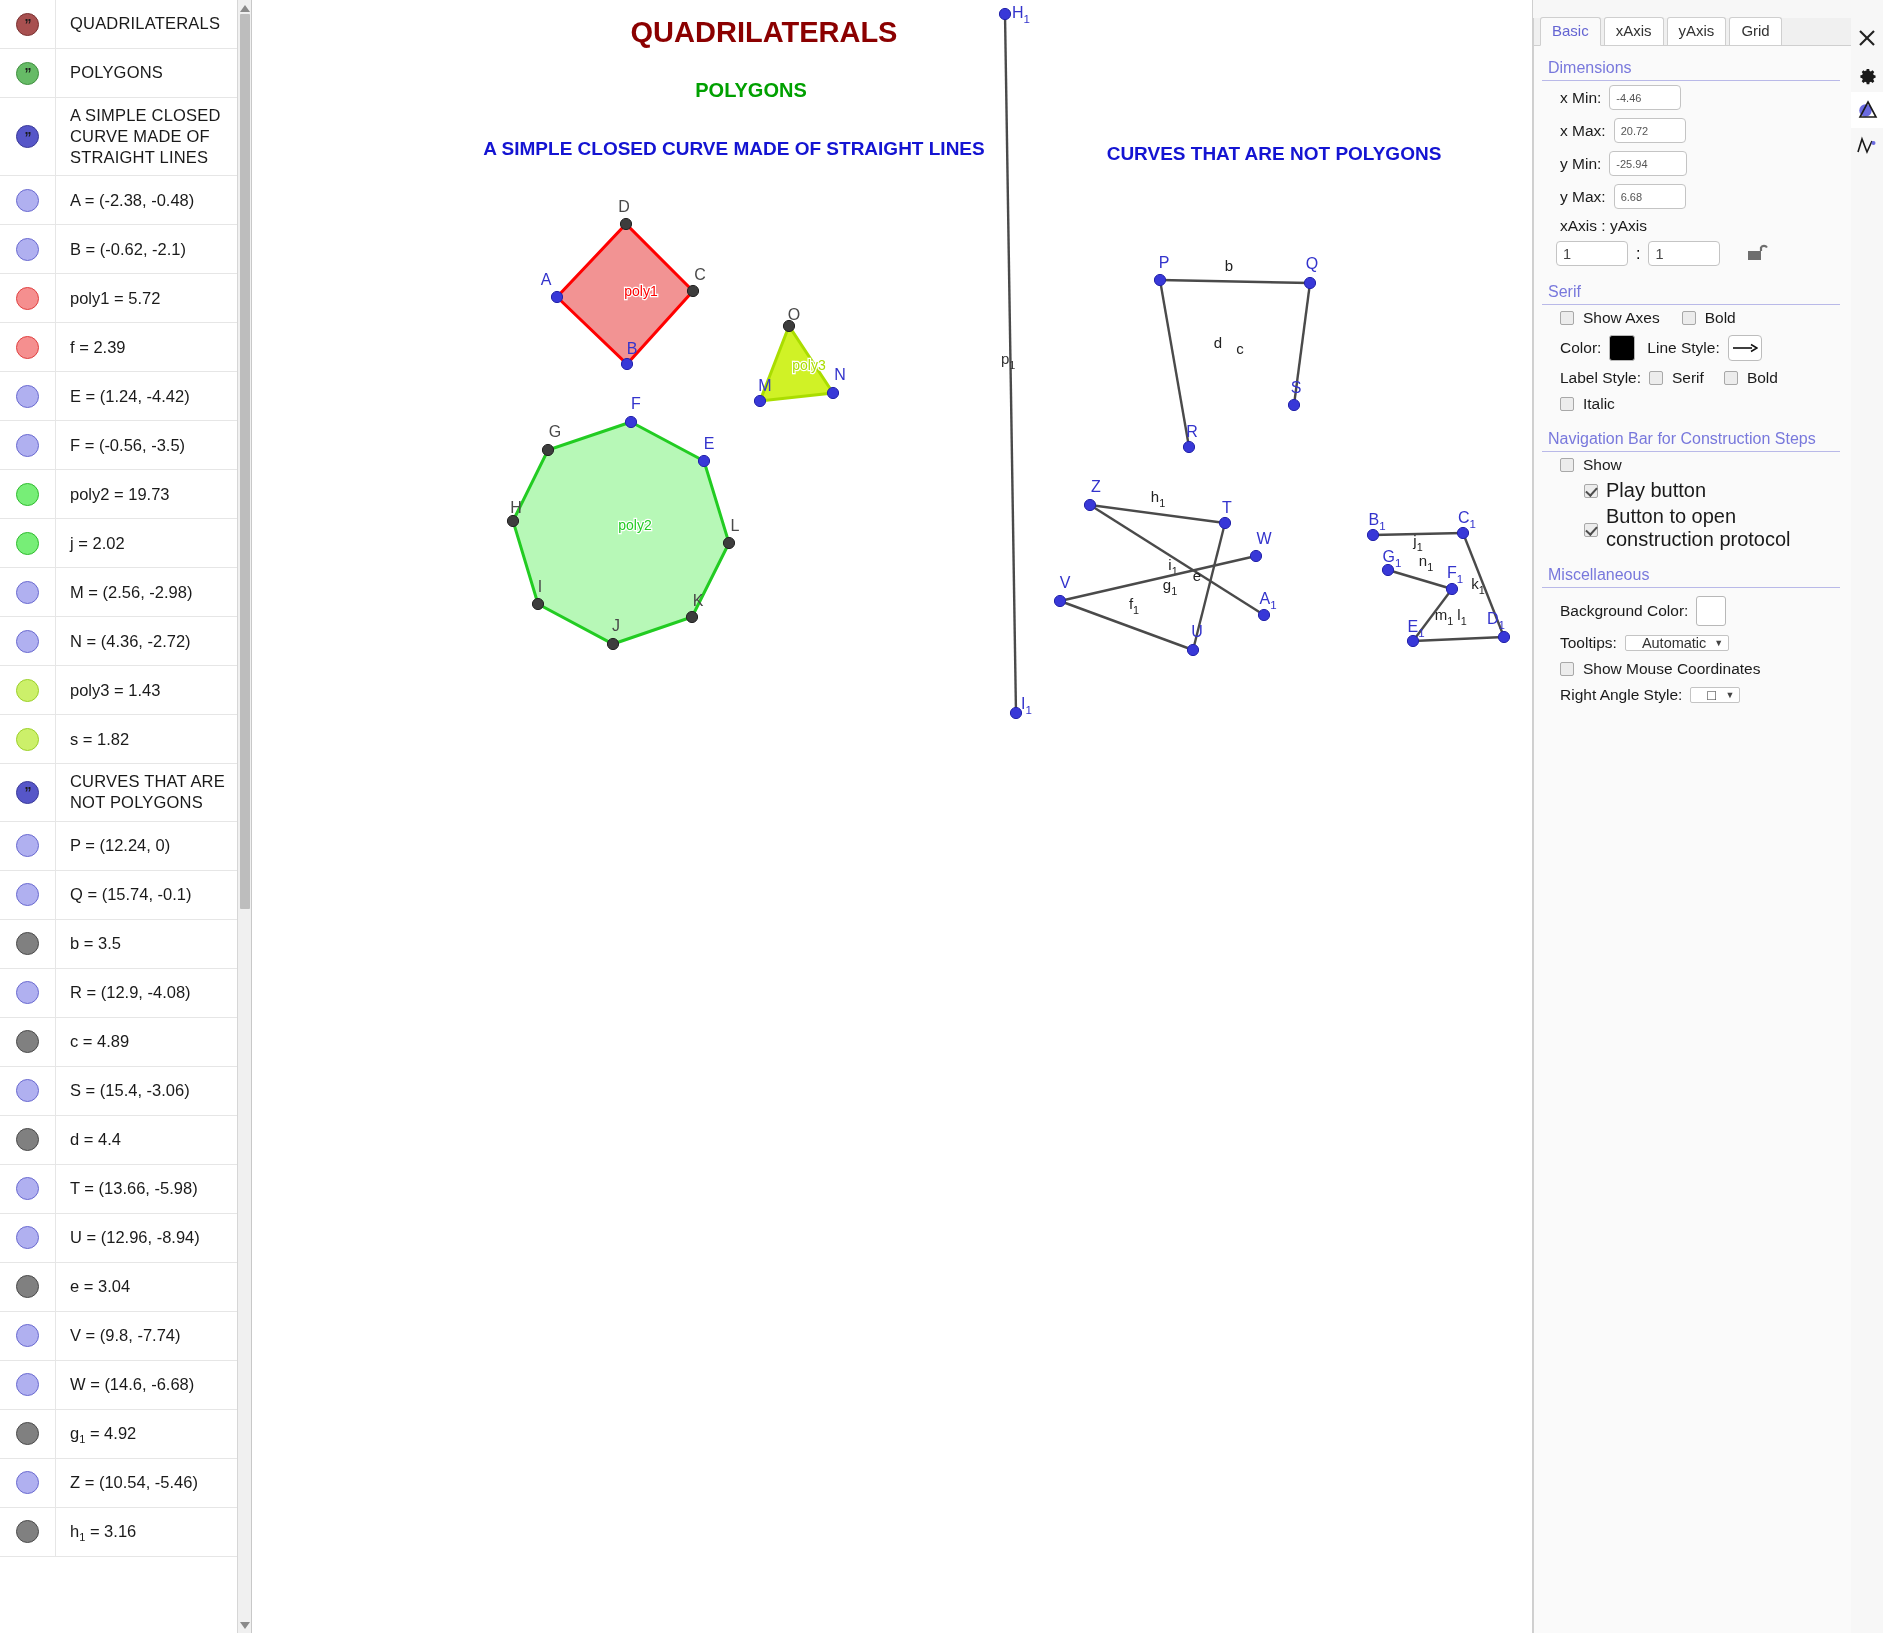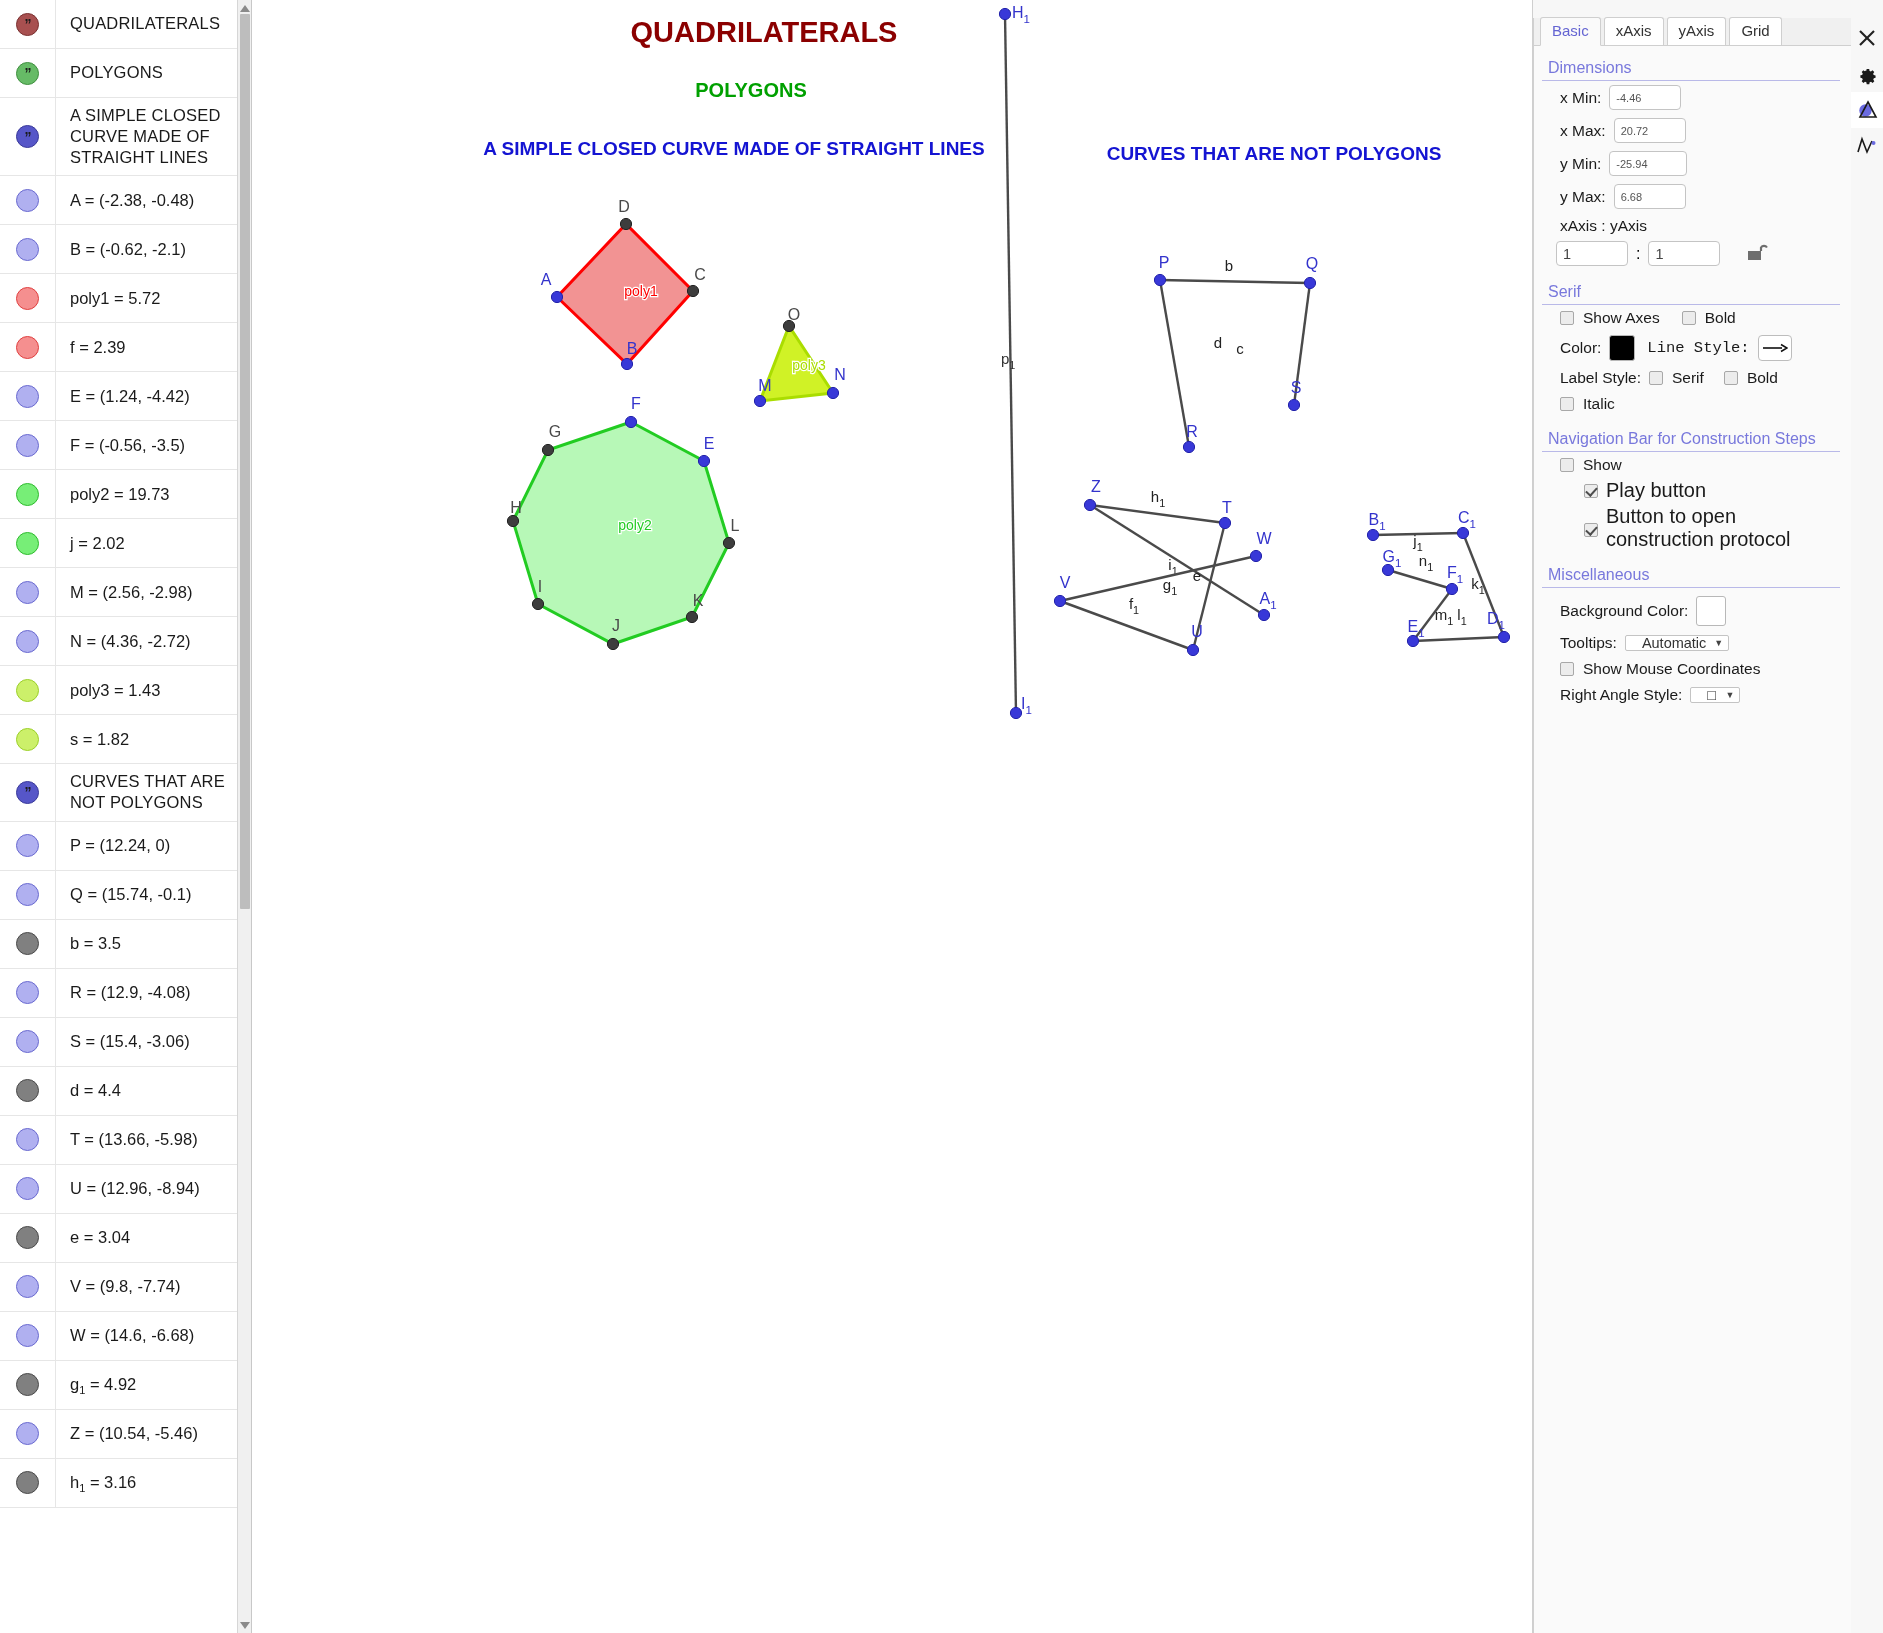--- a/index.html
+++ b/index.html
@@ -385,20 +385,26 @@
           <div class="alg-label-cell">b = 3.5</div>
         </div>
         <div class="alg-row">
           <div class="alg-marker-cell">
             <div class="marker pt"></div>
           </div>
           <div class="alg-label-cell">R = (12.9, -4.08)</div>
         </div>
         <div class="alg-row">
           <div class="alg-marker-cell">
+            <div class="marker gray"></div>
+          </div>
+          <div class="alg-label-cell">c = 4.89</div>
+        </div>
+        <div class="alg-row">
+          <div class="alg-marker-cell">
             <div class="marker pt"></div>
           </div>
           <div class="alg-label-cell">S = (15.4, -3.06)</div>
         </div>
         <div class="alg-row">
           <div class="alg-marker-cell">
             <div class="marker gray"></div>
           </div>
           <div class="alg-label-cell">d = 4.4</div>
         </div>
@@ -686,21 +692,21 @@
       <div class="s-row">
         <span class="cb"></span>
         <span>Show Axes</span>
         <span class="cb" style="margin-left:22px;"></span>
         <span>Bold</span>
       </div>
 
       <div class="s-row">
         <span class="lbl">Color:</span>
         <span class="color-swatch" style="background: rgb(0, 0, 0);"></span>
-        <span class="lbl" style="margin-left:12px;font-family:Liberation Mono, monospace;">Line Style:</span>
+        <span class="lbl" style="margin-left:12px;">Line Style:</span>
         <span class="linestyle-box">
           <svg width="26" height="10" viewBox="0 0 26 10">
             <line x1="1" y1="5" x2="20" y2="5" stroke="#111" stroke-width="1.6"></line>
             <path d="M 19 1.5 L 25 5 L 19 8.5" fill="none" stroke="#111" stroke-width="1.6"></path>
           </svg>
         </span>
       </div>
 
       <div class="s-row">
         <span class="lbl">Label Style:</span>

